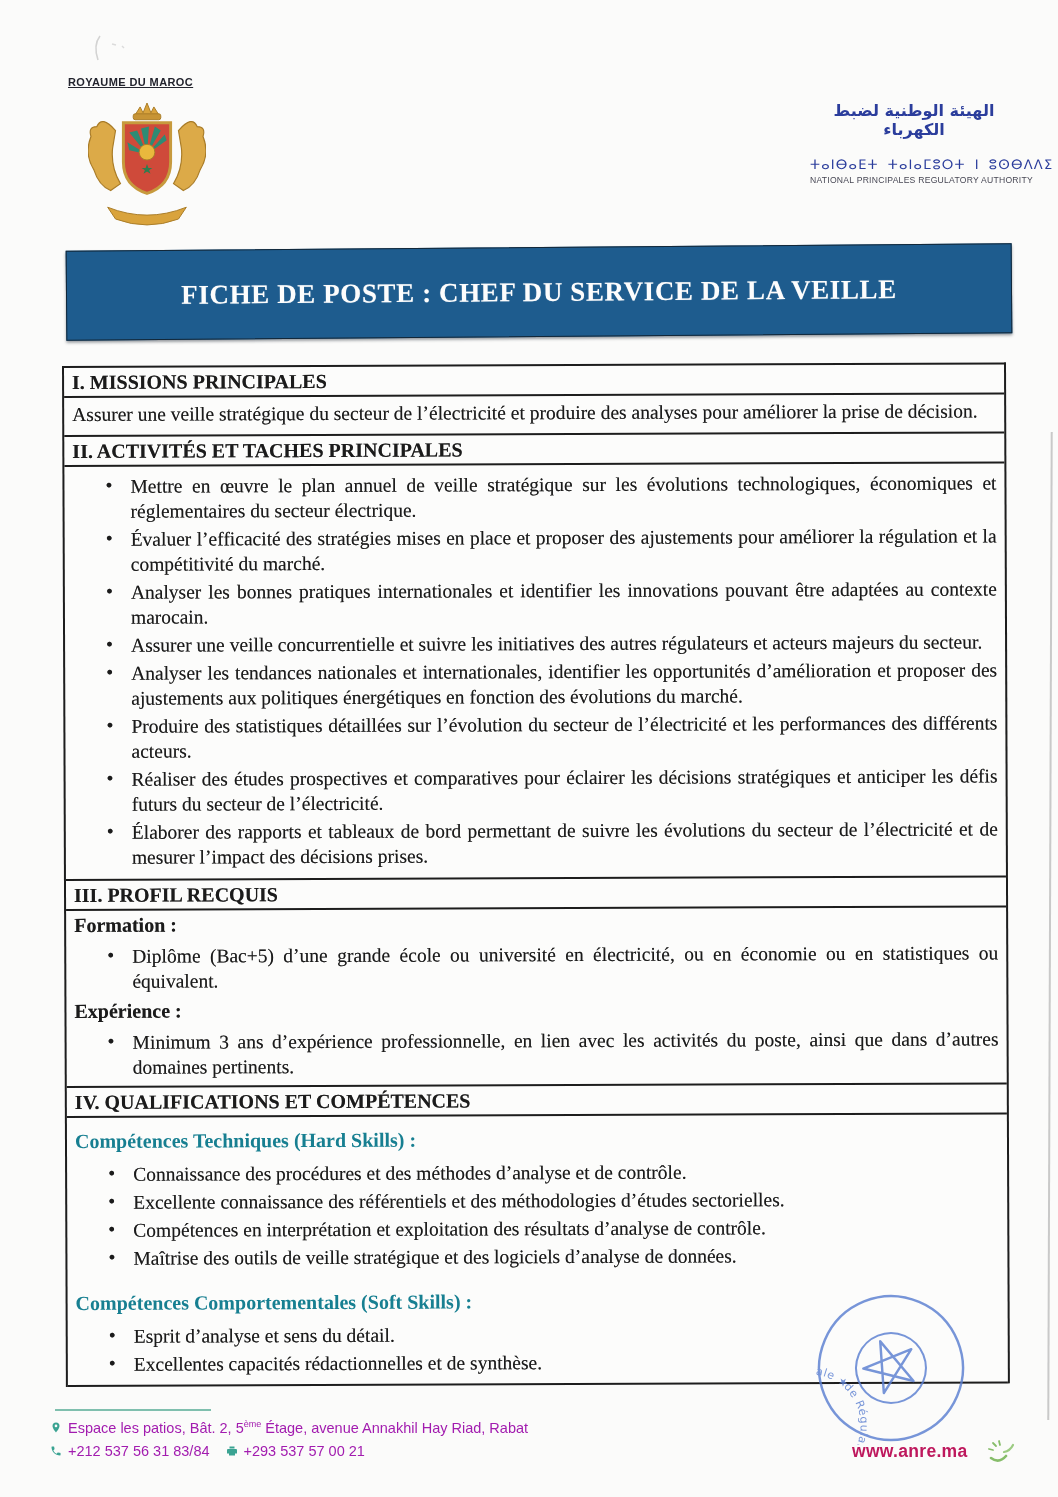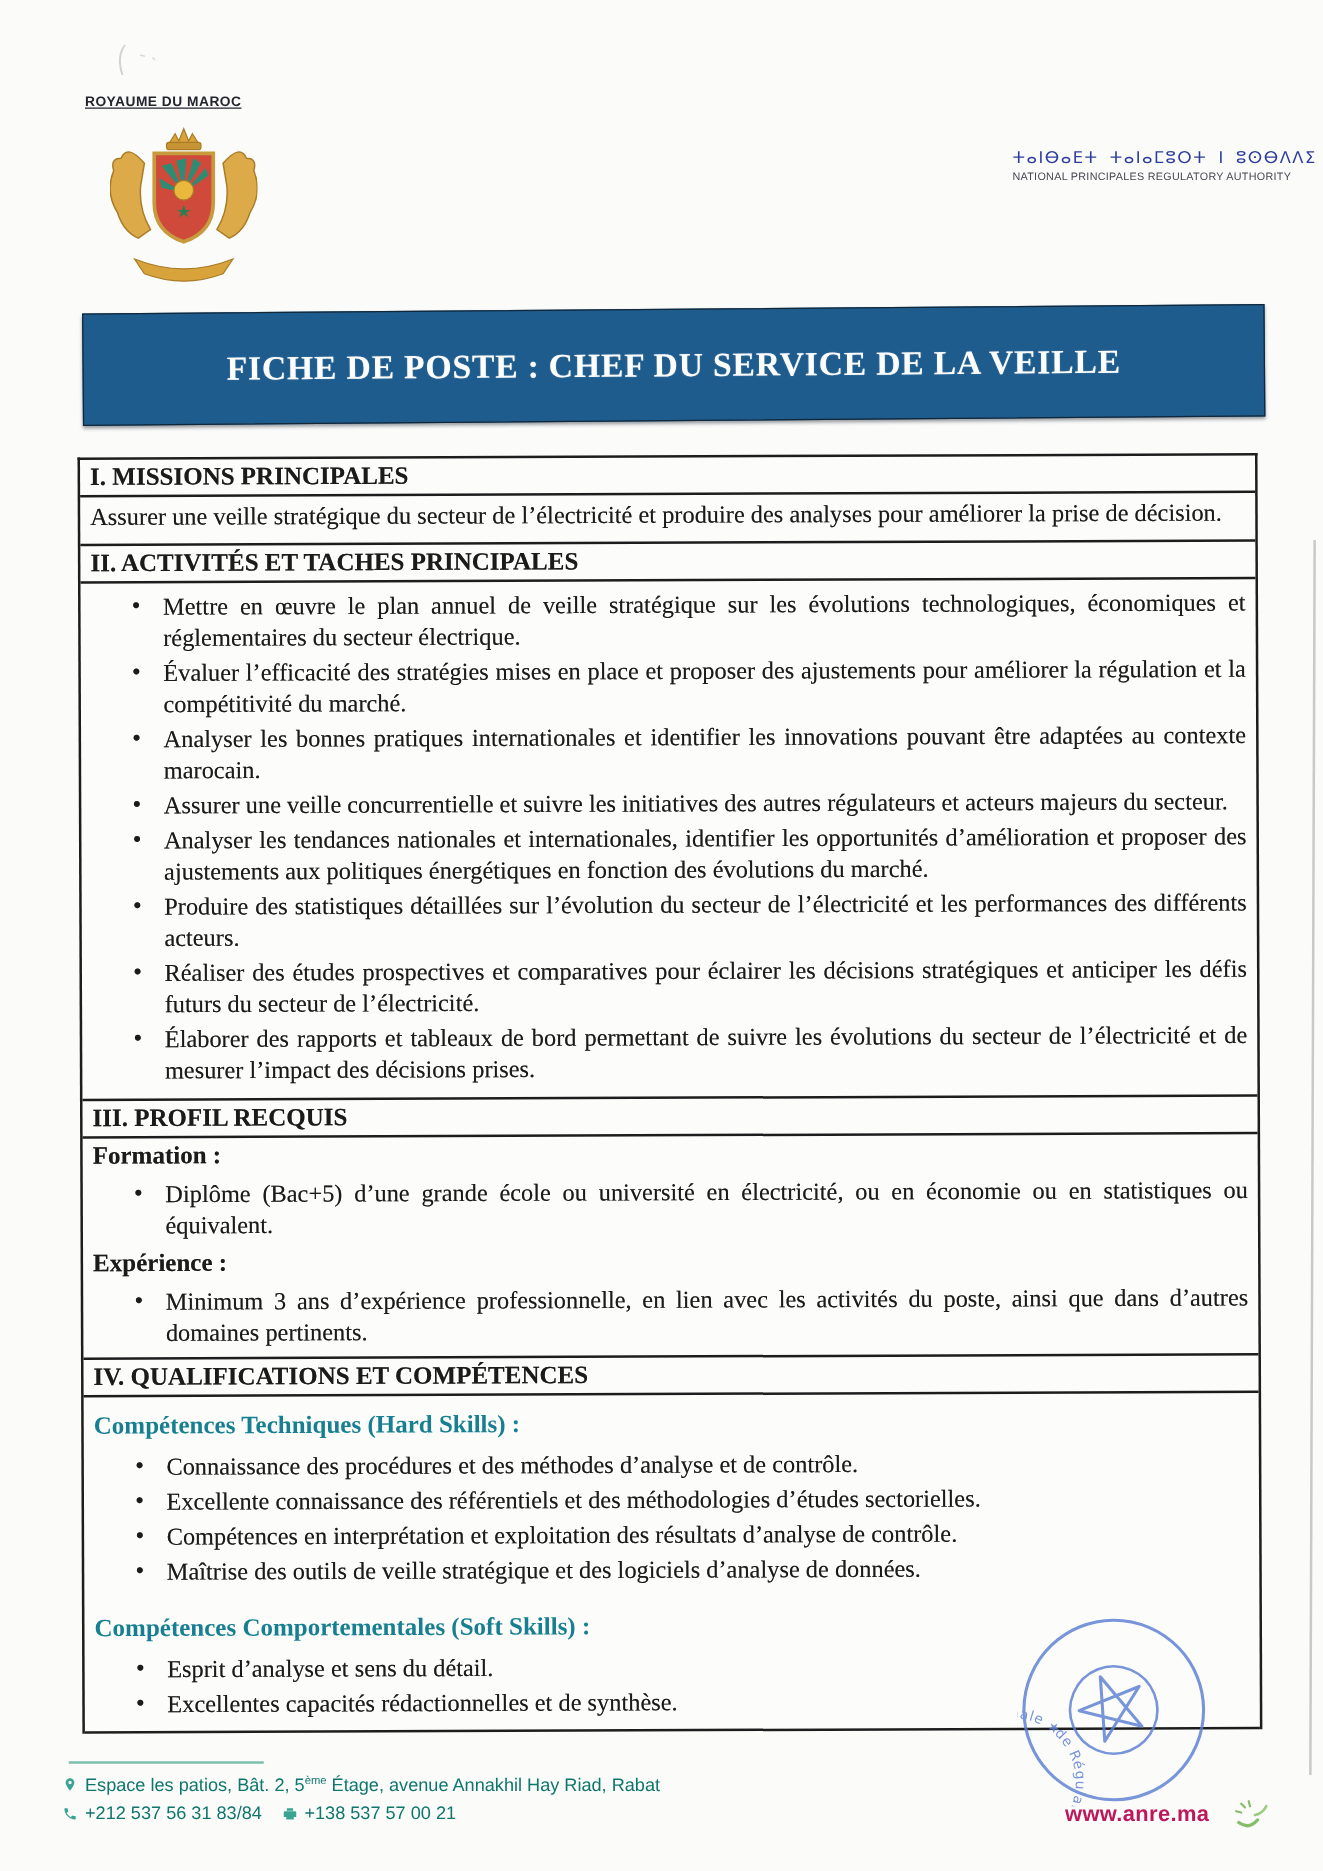--- a/index.html
+++ b/index.html
@@ -51,21 +51,21 @@
 
   
   .stamp{left:814px;top:1291px;width:154px;height:154px;opacity:.82;filter:blur(.3px);}
 
   
   .right-shadow{left:1049px;top:432px;width:2px;height:988px;
                 background:rgba(110,110,110,.35);transform:rotate(.2deg);}
 
   
   .footer-line{left:55px;top:1409px;width:156px;height:2px;background:#7fbfae;}
-  .footer-row{font-family:"Liberation Sans",sans-serif;font-size:14.5px;color:#0f766e;
+  .footer-row{font-family:"Liberation Sans",sans-serif;font-size:14.5px;color:#a21caf;
               display:flex;align-items:center;gap:6px;white-space:nowrap;}
   .footer-address{left:50px;top:1419px;}
   .footer-contacts{left:50px;top:1443px;}
   .footer-row sup{font-size:9px;}
   .ficon{flex:0 0 auto;display:inline-block;}
   .fax-group{margin-left:10px;display:flex;align-items:center;gap:6px;}
   .website{left:852px;top:1441px;font-family:"Liberation Sans",sans-serif;font-weight:bold;
            font-size:17.5px;color:#be185d;letter-spacing:.3px;}
   .sprout{left:986px;top:1437px;}
 </style>
@@ -89,20 +89,21 @@
     <path d="M92,38 q14,-16 19,-4 q9,0 6,10 q7,18 -3,34 q-5,16 -17,21 l-10,-7 q10,-17 8,-36 z" fill="#dcaa48" stroke="#a97c28" stroke-width="1.2"></path>
     <path d="M36,30 h48 v40 q0,24 -24,32 q-24,-8 -24,-32 z" fill="#cf4a3a" stroke="#c79a3d" stroke-width="3"></path>
     <g>
       <path d="M60,62 L42,40 L50,38 Z M60,62 L54,36 L62,34 Z M60,62 L68,34 L74,38 Z M60,62 L78,42 L80,48 Z M60,62 L40,50 L42,58 Z" fill="#2e8b74"></path>
       <circle cx="60" cy="60" r="8" fill="#e9b83d" stroke="#a97c28" stroke-width="1"></circle>
       <path d="M60,72 l3.5,10 -9,-6 h11 l-9,6 z" fill="#2e7d4f"></path>
     </g>
   </svg>
 
   <div class="abs anre-logo">
+    <div class="logo-arabic">الهيئة الوطنية لضبط الكهرباء</div>
     <div class="logo-tifinagh">ⵜⴰⵏⴱⴰⴹⵜ ⵜⴰⵏⴰⵎⵓⵔⵜ ⵏ ⵓⵙⴱⴷⴷⵉ ⵏ ⵜⵔⵉⵙⵉⵏⵜ</div>
     <div class="logo-english">NATIONAL PRINCIPALES REGULATORY AUTHORITY</div>
   </div>
 
   <div class="abs banner">
     <span class="banner-title">FICHE DE POSTE : CHEF DU SERVICE DE LA VEILLE</span>
   </div>
 
   <div class="abs doc-table">
 
@@ -175,21 +176,21 @@
 
   <div class="abs footer-row footer-contacts">
     <svg class="ficon" width="12" height="12" viewBox="0 0 24 24" fill="#3aa392">
       <path d="M6.6 10.8c1.5 2.8 3.8 5.1 6.6 6.6l2.2-2.2c.3-.3.7-.4 1-.2 1.2.4 2.4.6 3.7.6.6 0 1 .4 1 1V20c0 .6-.4 1-1 1C10.8 21 3 13.2 3 4c0-.6.4-1 1-1h3.5c.6 0 1 .4 1 1 0 1.3.2 2.5.6 3.7.1.3 0 .7-.2 1L6.6 10.8z"></path>
     </svg>
     <span>+212 537 56 31 83/84</span>
     <span class="fax-group">
       <svg class="ficon" width="12" height="12" viewBox="0 0 24 24" fill="#3aa392">
         <path d="M7 3h10v4H7zM4 8h16a2 2 0 0 1 2 2v7h-4v4H6v-4H2v-7a2 2 0 0 1 2-2zm4 9h8v3H8z"></path>
       </svg>
-      <span>+138 537 57 00 21</span>
+      <span>+293 537 57 00 21</span>
     </span>
   </div>
 
   <div class="abs website">www.anre.ma</div>
 
   <svg class="abs sprout" width="32" height="28">
     <path d="M5,21 q8,6 15,-2" fill="none" stroke="#86bd6a" stroke-width="2.6" stroke-linecap="round"></path>
     <path d="M18,15 q6,-1 9,-7" fill="none" stroke="#9ccb82" stroke-width="2.2" stroke-linecap="round"></path>
     <path d="M7,6 l3,3 M13,4 l1,4 M3,12 l4,1" stroke="#86bd6a" stroke-width="1.8" stroke-linecap="round"></path>
   </svg>

